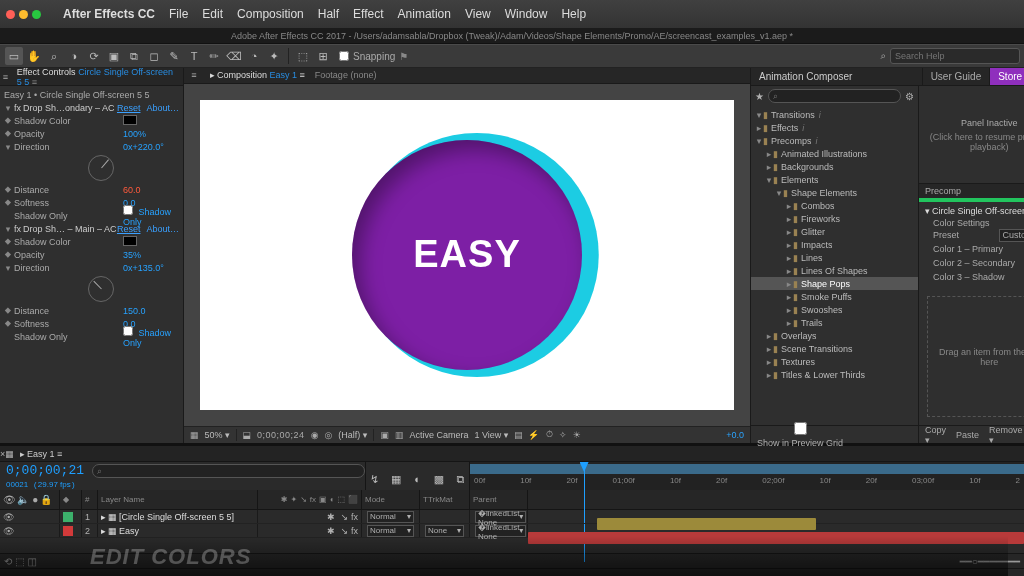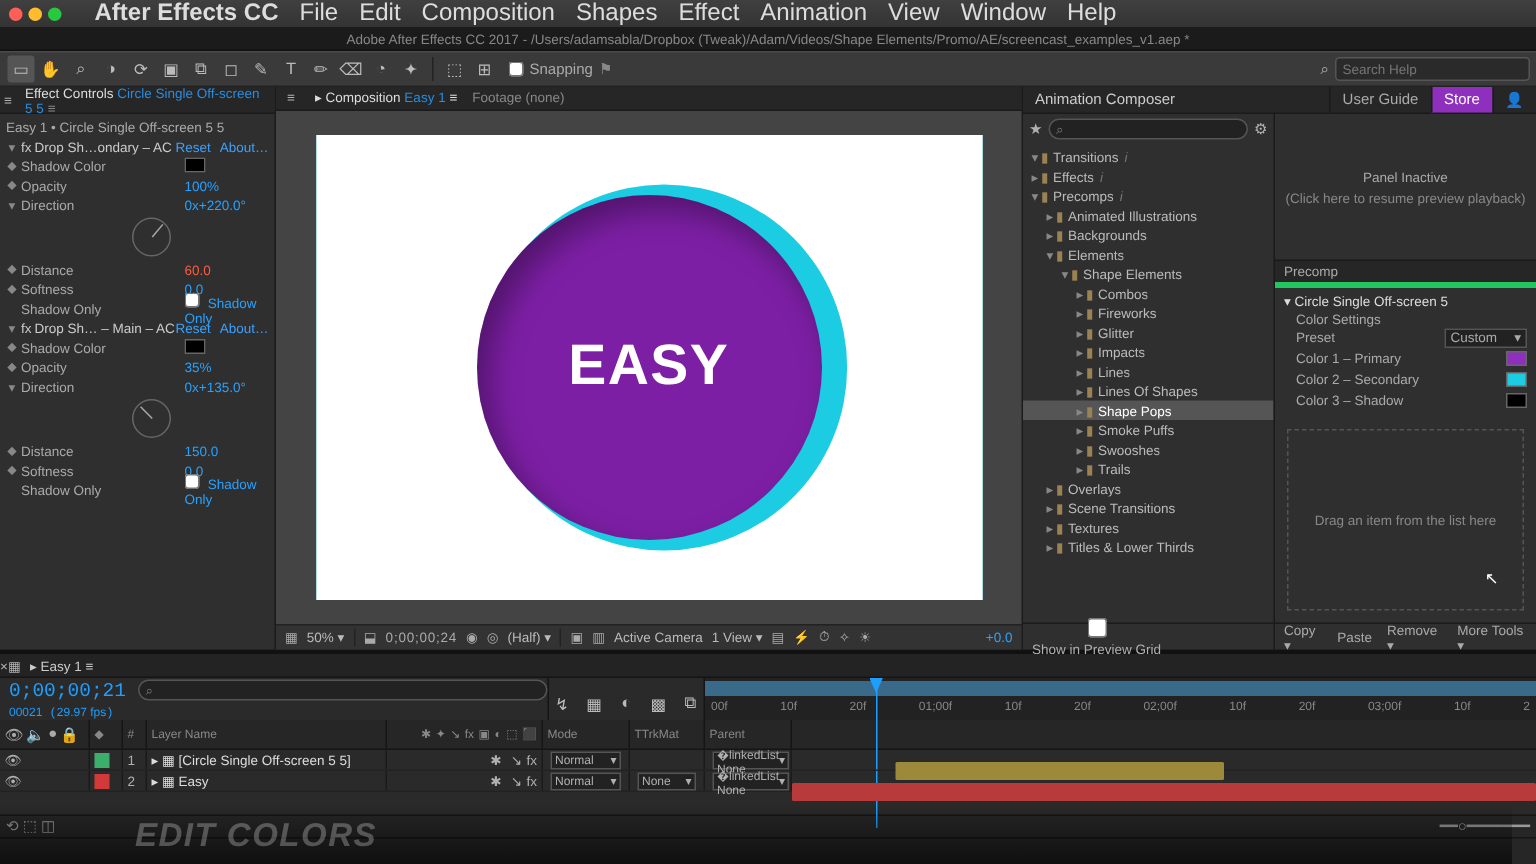--- a/index.html
+++ b/index.html
@@ -1,17 +1,17 @@
 <!DOCTYPE html>
 <html><head>
 <meta charset="utf-8">
 <style>
 * { margin: 0; padding: 0; box-sizing: border-box; font-family: -apple-system, "Helvetica Neue", Arial, sans-serif; user-select: none; }
 html, body { width: 1024px; height: 576px; background: #262626; color: #b0b0b0; font-size: 10px; overflow: hidden; }
-.menubar { height: 18px; background: linear-gradient(#404040,#333); display: flex; align-items: center; padding: 4px 6px; gap: 6px; color: #ddd; font-size: 16px; }
+.menubar { height: 18px; background: linear-gradient(#404040,#333); display: flex; align-items: center; padding: 14px 6px; gap: 6px; color: #ddd; font-size: 12px; }
 .traffic { display: flex; gap: 4px; margin-right: 6px; }
 .trafficdot { width: 9px; height: 9px; border-radius: 50%; }
 .apple { font-size: 13px; }
 .menubar span.m { padding: 0 4px; }
 .titlebar { height: 16px; background: #1b1b1b; color: #888; display: flex; align-items: center; justify-content: center; font-size: 9px; border-bottom: 1px solid #111; }
 .toolbar { height: 24px; background: #3a3a3a; display: flex; align-items: center; padding: 0 4px; border-top: 1px solid #4a4a4a; border-bottom: 1px solid #222; }
 .toolbtn { width: 18px; height: 18px; display: inline-flex; align-items: center; justify-content: center; color: #bbb; border-radius: 2px; margin: 0 1px; cursor: pointer; font-size: 11px; }
 .toolbtn.active { background: #555; }
 .toolsep { width: 1px; height: 16px; background: #222; margin: 0 4px; }
 .snapping { display: flex; align-items: center; gap: 4px; color: #aaa; margin-left: 6px;}
@@ -24,32 +24,32 @@
 .panel-tabs .tab { padding: 2px 6px; color: #888; }
 .panel-tabs .tab.active { color: #ddd; }
 .panel-tabs .tab .link { color: #288ce0; }
 .ec-body { flex: 1; overflow: hidden; font-size: 9px; padding: 2px 4px; color: #aaa; }
 .ec-row { display: flex; align-items: center; height: 13px; }
 .ec-row.header { color: #ccc; }
 .ec-row .dia { color: #888; margin-right: 2px; width: 8px; text-align: center; }
 .ec-row .name { flex: 1; white-space: nowrap; overflow: hidden; }
 .ec-row .val { width: 56px; color: #27a2ff; text-align: left; }
 .ec-row .val.red { color: #ff5a3c; }
-.ec-row .reset { color: #3aa0ff; margin-right: 6px;}
+.ec-row .reset { color: #3aa0ff; margin-right: 6px; text-decoration: underline;}
 .ec-row .about { color: #3aa0ff; }
 .ec-row input[type=checkbox]{ width:10px;height:10px;margin-right:3px;}
 .dial { width: 26px; height: 26px; border: 1px solid #666; border-radius: 50%; margin: 2px 0 2px 84px; position: relative; }
 .dial::after { content:""; position:absolute; left:50%; top:50%; width:1px; height:11px; background:#aaa; transform-origin: top center;}
 .center { flex: 1; background: #262626; display: flex; flex-direction: column; border-right: 1px solid #1a1a1a;}
 .center-tabs { display: flex; background: #262626; font-size: 9px; height: 18px; align-items: center; border-bottom: 1px solid #1a1a1a; padding-left: 4px; gap: 10px;}
 .center-tabs .t { color: #888; }
 .center-tabs .t.active { color: #ddd; }
 .center-tabs .t .link{color:#288ce0;}
 .viewer { flex:1; display:flex; align-items:center; justify-content:center; background:#444; padding: 16px;}
-.stage { width: 444px; height: 310px; position: relative; background: #fff; overflow: hidden; }
+.stage { width: 534px; height: 310px; position: relative; background: #fff; overflow: hidden; }
 .ring-cyan { position:absolute; left:50%; top:50%; width:720px; height:720px; border-radius:50%; background:#1ccce3; transform:translate(-48%,-50%);}
 .ring-white { position:absolute; left:50%; top:50%; width:700px; height:700px; border-radius:50%; background:#fff; transform:translate(-50%,-50%);}
 .disc-cyan { position:absolute; left:50%; top:50%; width:244px; height:244px; border-radius:50%; background:#1ccce3; transform:translate(-46%,-50%);}
 .disc-purple { position:absolute; left:50%; top:50%; width:230px; height:230px; border-radius:50%; background:#7d1fa5; transform:translate(-50%,-50%); display:flex; align-items:center; justify-content:center;}
 .disc-inner-shadow{position:absolute; inset:0; border-radius:50%; box-shadow: inset 8px 10px 20px rgba(0,0,0,.35);}
 .easy { color:#fff; font-weight: 900; font-size: 38px; font-family: Arial Black, Arial, sans-serif; letter-spacing: 1px;}
 .viewer-controls { height: 20px; background: #333; display:flex; align-items:center; gap:6px; padding:0 6px; font-size:9px; color:#aaa; border-top:1px solid #222;}
 .viewer-controls .drop{color:#bbb;}
 .viewer-controls .tc{ letter-spacing:0.5px;}
 .viewer-controls .sep{width:1px;height:12px;background:#222;}
@@ -128,21 +128,21 @@
   <div class="traffic">
     <div class="trafficdot" style="background:#ff5f57"></div>
     <div class="trafficdot" style="background:#febc2e"></div>
     <div class="trafficdot" style="background:#28c840"></div>
   </div>
   <span class="apple"></span>
   <b><span class="m">After Effects CC</span></b>
   <span class="m">File</span>
   <span class="m">Edit</span>
   <span class="m">Composition</span>
-  <span class="m">Shapes</span>
+  <span class="m">Half</span>
   <span class="m">Effect</span>
   <span class="m">Animation</span>
   <span class="m">View</span>
   <span class="m">Window</span>
   <span class="m">Help</span>
 </div>
 
 <div class="titlebar">Adobe After Effects CC 2017 - /Users/adamsabla/Dropbox (Tweak)/Adam/Videos/Shape Elements/Promo/AE/screencast_examples_v1.aep *</div>
 
 <div class="toolbar">

